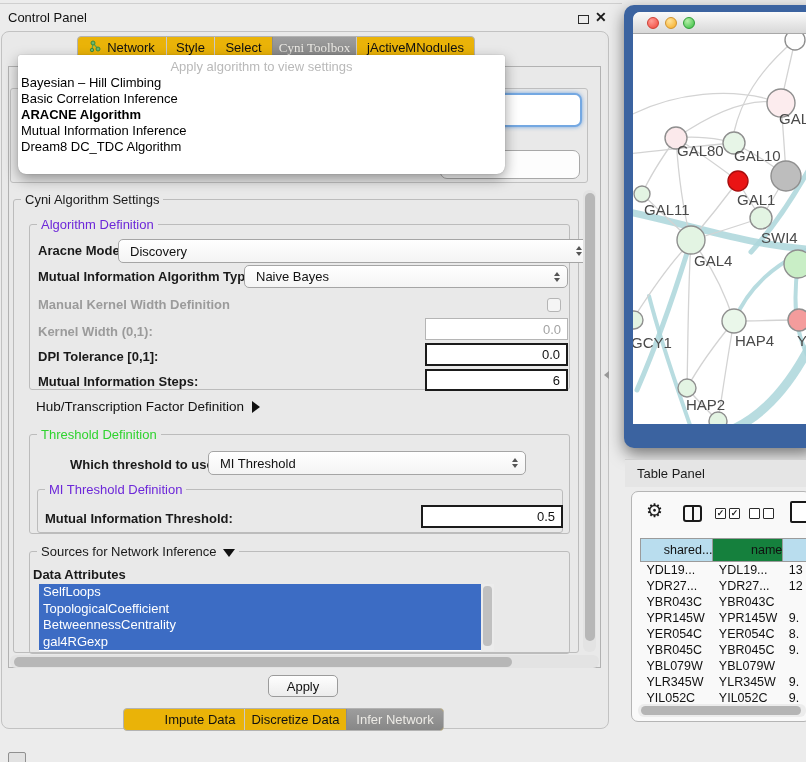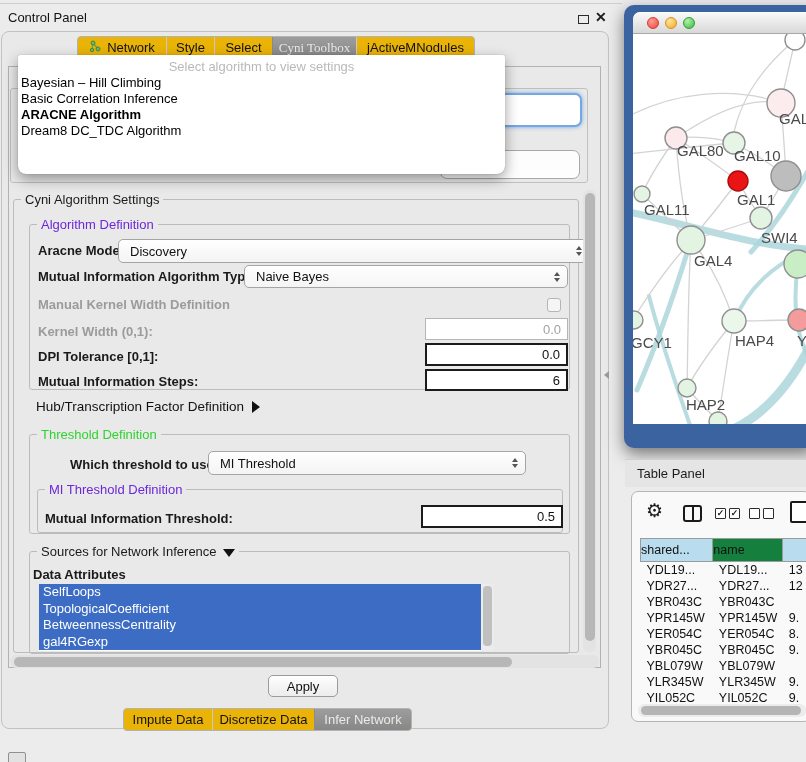--- a/index.html
+++ b/index.html
@@ -97,21 +97,21 @@
 .table-panel{position:absolute;left:631px;top:491px;width:180px;height:231px;background:#f9f9f9;
   border:1px solid #b5b5b5;border-radius:7px;overflow:hidden}
 .tp-toolbar{position:absolute;left:0;top:0;width:100%;height:46px}
 .gear{position:absolute;left:14px;top:8px;font-size:19px;color:#1a1a1a;line-height:22px}
 .colicon{position:absolute;left:51px;top:13px;width:19px;height:17px;border:2px solid #1a1a1a;border-radius:3px}
 .colicon:before{content:"";position:absolute;left:6.5px;top:0;width:2px;height:13px;background:#1a1a1a}
 .cbx{position:absolute;top:16px;width:11px;height:11px;border:1.5px solid #2b2b2b;border-radius:1px;background:#fff;
   font-size:9px;line-height:9px;text-align:center;color:#1a1a1a;font-weight:700}
 .docicon{position:absolute;left:158px;top:9px;width:26px;height:22px;border:2px solid #1a1a1a;border-radius:2px;background:#fff}
 .tbl{position:absolute;left:8px;top:46px;border-collapse:collapse;table-layout:fixed;font-size:12.5px;color:#111}
-.tbl th{height:23px;border:1px solid #9b9b9b;font-weight:400;text-align:left;overflow:hidden;white-space:nowrap}
+.tbl th{height:23px;border:1px solid #9b9b9b;font-weight:400;text-align:right;overflow:hidden;white-space:nowrap}
 .th-0,.th-2{background:#b9ddee}
 .th-1{background:#15803d}
 .tbl td{height:16px;padding-left:6px;white-space:nowrap;overflow:hidden}
 .tp-hscroll{position:absolute;left:6px;top:212px;width:168px;height:13px;background:#ececec;border-radius:6px}
 .tp-hthumb{position:absolute;left:3px;top:2px;width:160px;height:9px;border-radius:4.5px;background:#b5b5b5}
 
 .mini-icon{position:absolute;left:8px;top:752px;width:18px;height:14px;border:1.5px solid #909090;background:#e2e2e2;border-radius:2px}
 </style>
 </head>
 <body>
@@ -235,37 +235,38 @@
 
   <div class="vscroll">
       <div class="vthumb"></div>
     </div>
   <div class="hscroll">
       <div class="hthumb"></div>
     </div>
 
   <button class="apply">Apply</button>
   <div class="tabbar" id="bottomTabs">
-      <div class="tab" style="width: 88px;">
+      <div class="tab" style="width: 88px; margin-left: 32px;">
         <span>Impute Data</span>
       </div>
       <div class="tab" style="width: 102px;">
         <span>Discretize Data</span>
       </div>
       <div class="tab selected" style="width: 97px;">
         <span>Infer Network</span>
       </div>
     </div>
 
   <div class="popup">
-    <div class="dd-prompt">Select algorithm to view settings</div>
+    <div class="dd-prompt">Apply algorithm to view settings</div>
     <div id="ddItems">
         <div class="dd-item">Bayesian – Hill Climbing</div>
         <div class="dd-item">Basic Correlation Inference</div>
         <div class="dd-item bold">ARACNE Algorithm</div>
+        <div class="dd-item">Mutual Information Inference</div>
         <div class="dd-item">Dream8 DC_TDC Algorithm</div>
       </div>
   </div>
 
   <div class="divider-arrow"></div>
   <div class="net-window">
     <div class="net-inner">
       <div class="net-titlebar">
         <span class="light red"></span>
         <span class="light yellow"></span>

